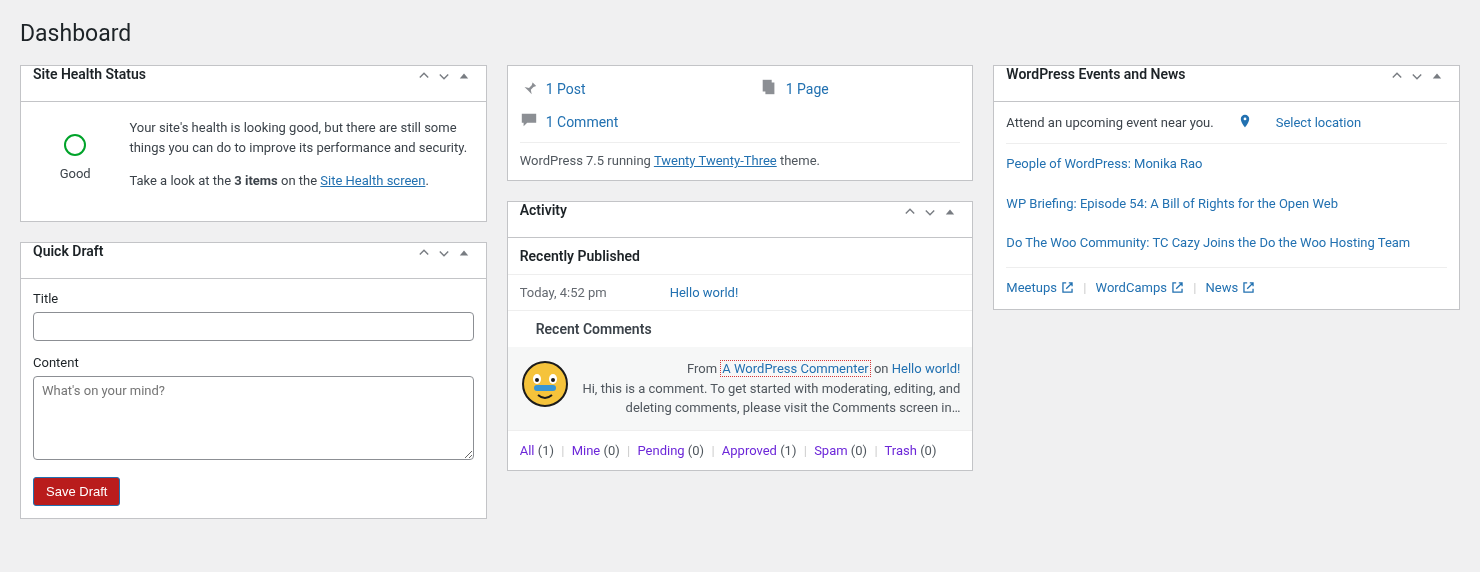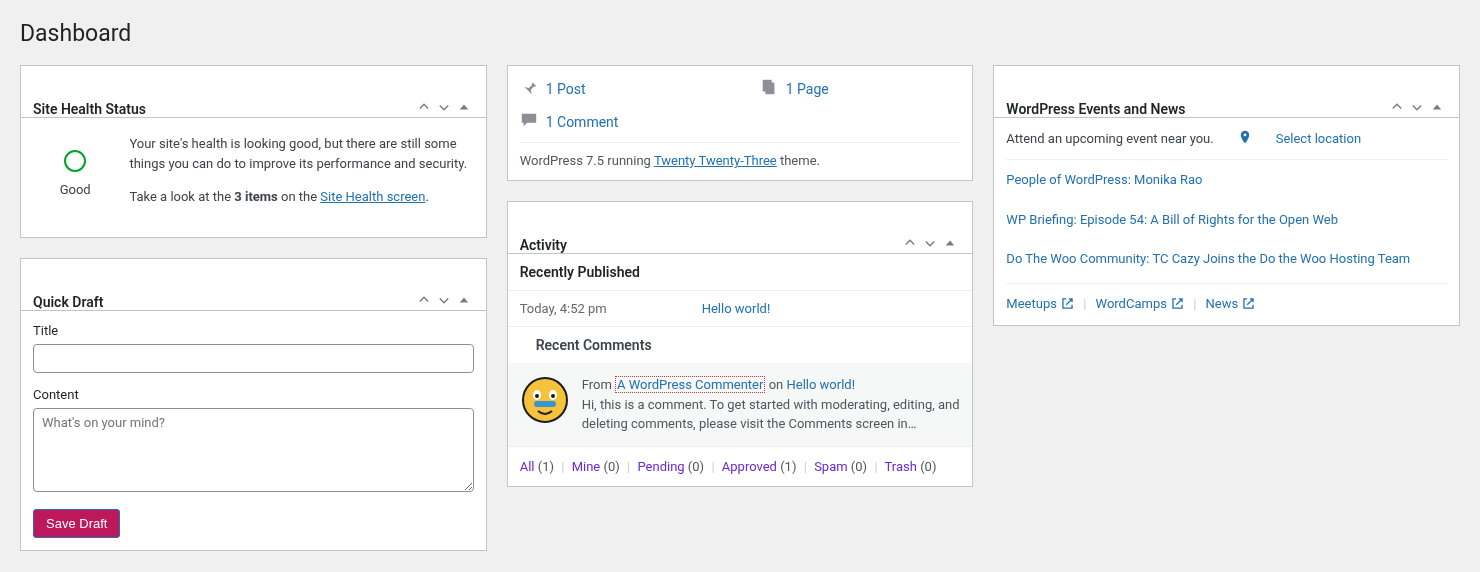--- a/index.html
+++ b/index.html
@@ -22,23 +22,23 @@
     display: flex;
     gap: 20px;
   }
   .col { flex: 1; display: flex; flex-direction: column; gap: 20px; }
   .widget {
     background: #fff;
     border: 1px solid #c3c4c7;
   }
   .widget-header {
     display: flex;
-    align-items: flex-end;
+    align-items: flex-start;
     padding: 0 12px;
-    height: 52px;
+    height: 36px;
     border-bottom: 1px solid #c3c4c7;
   }
   .widget-header h2 {
     font-size: 14px;
     font-weight: 600;
     color: #1d2327;
     margin: 0;
     flex: 1;
   }
   .widget-header .ctrl {
@@ -61,37 +61,37 @@
   .qd-body input[type=text], .qd-body textarea {
     width: 100%;
     border: 1px solid #8c8f94;
     border-radius: 4px;
     padding: 6px 8px;
     font-family: inherit; font-size: 13px;
     color:#2c3338;
   }
   .qd-body textarea { height: 84px; resize: vertical; }
   .btn-primary {
-    background: #be185d; color:#fff; border:1px solid #2271b1;
+    background: #b91c1c; color:#fff; border:1px solid #2271b1;
     border-radius: 3px; padding: 6px 12px; font-size: 13px; cursor:pointer;
   }
   .glance-body { padding: 12px; }
   .glance-grid { display:flex; flex-wrap:wrap; gap: 12px 40px; margin-bottom:10px; }
   .glance-item { display:flex; align-items:center; gap:8px; color:#646970; min-width:200px; }
   .glance-item .link { font-size:14px; }
   .glance-footer { border-top:1px solid #eee; padding-top:10px; color:#50575e; }
   .activity-sub { padding: 10px 12px; font-weight:600; color:#1d2327; border-bottom:1px solid #eee; font-size:14px; }
-  .activity-row { display:flex; padding: 10px 12px; gap:52px; }
+  .activity-row { display:flex; padding: 10px 12px; gap:20px; }
   .activity-row .time { color:#646970; width: 130px;}
   .comments-sub { padding: 10px 28px; font-weight:600; font-size:14px; border-top:1px solid #eee; }
   .comment-item {
     padding: 12px; display:flex; gap:12px; background:#f6f7f7;
   }
   .avatar-svg { width:50px; height:50px; }
-  .comment-text { font-size:13px; line-height:1.5; color:#50575e; }
+  .comment-text { font-size:13px; line-height:1.5; color:#50575e;text-align:right; }
   .comment-text .from { color:#50575e; }
   .comment-text .dotted-link {
     color:#2271b1; text-decoration:none;
     border:1px dotted #d63638; padding: 0 1px;
   }
   .comment-filters {
     padding: 12px; border-top:1px solid #eee; font-size:13px; color:#50575e;
   }
   .comment-filters .sep { color:#ccc; margin: 0 4px; }
   .comment-filters .f { color:#6d28d9; cursor:pointer; }

